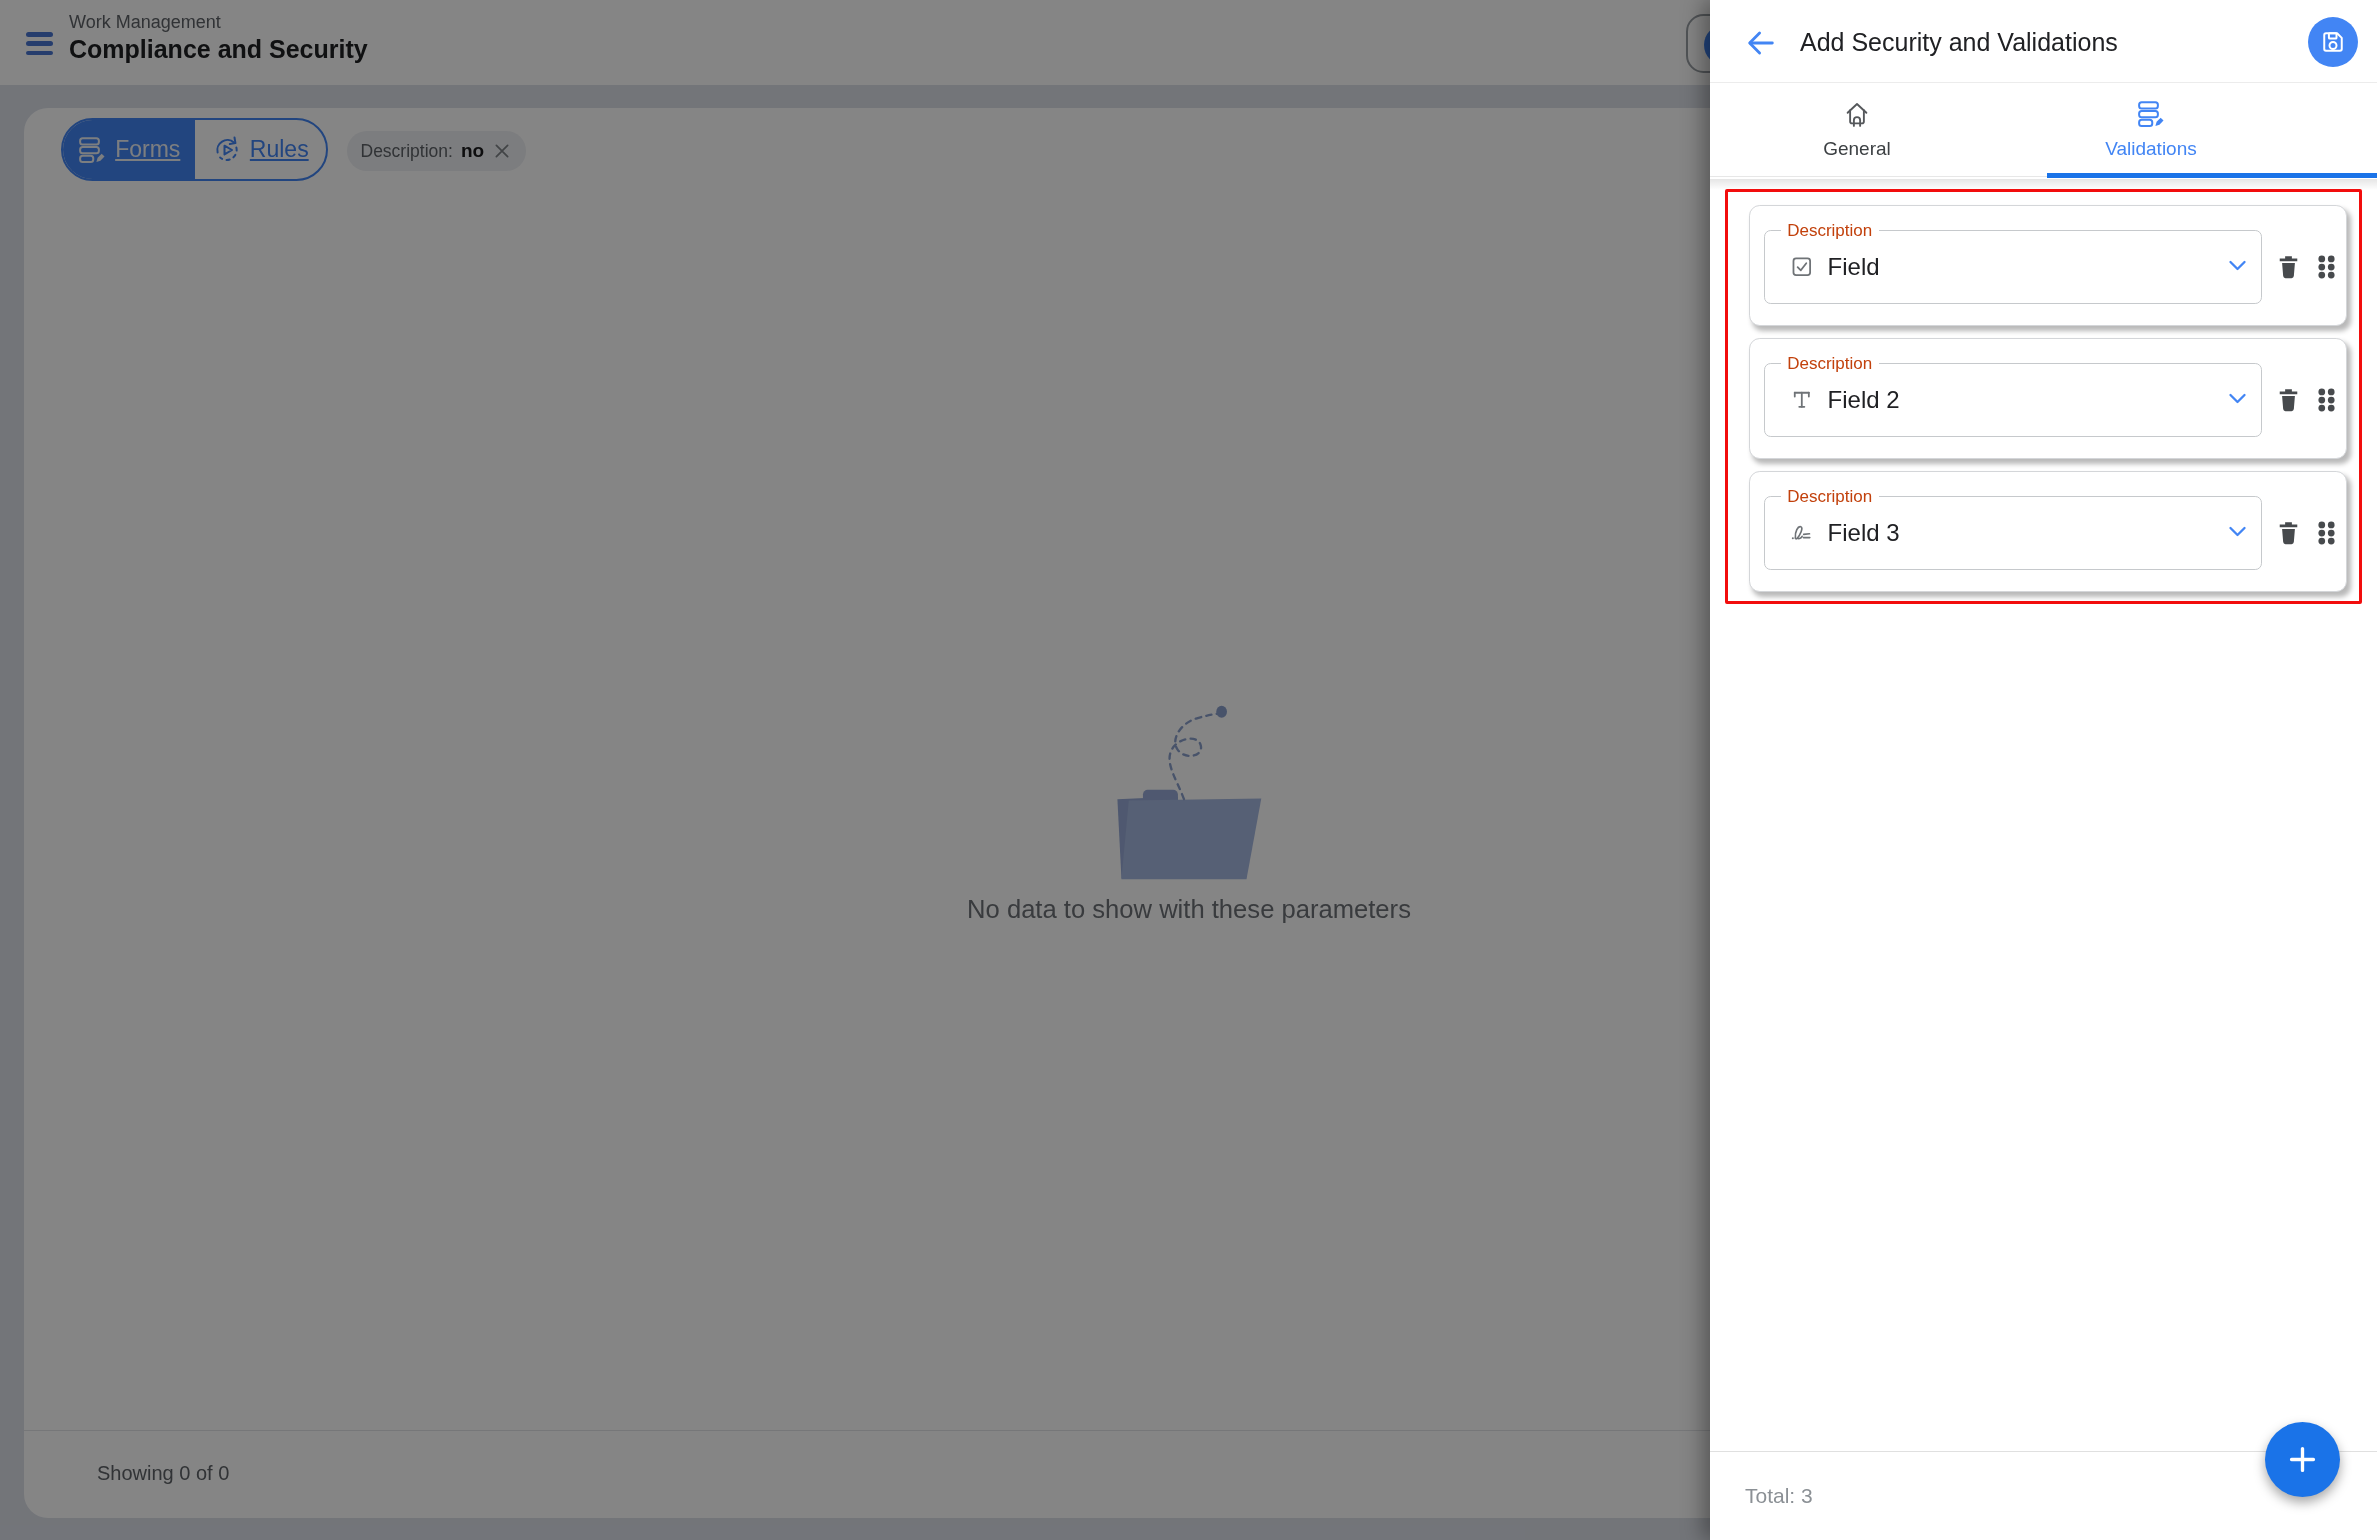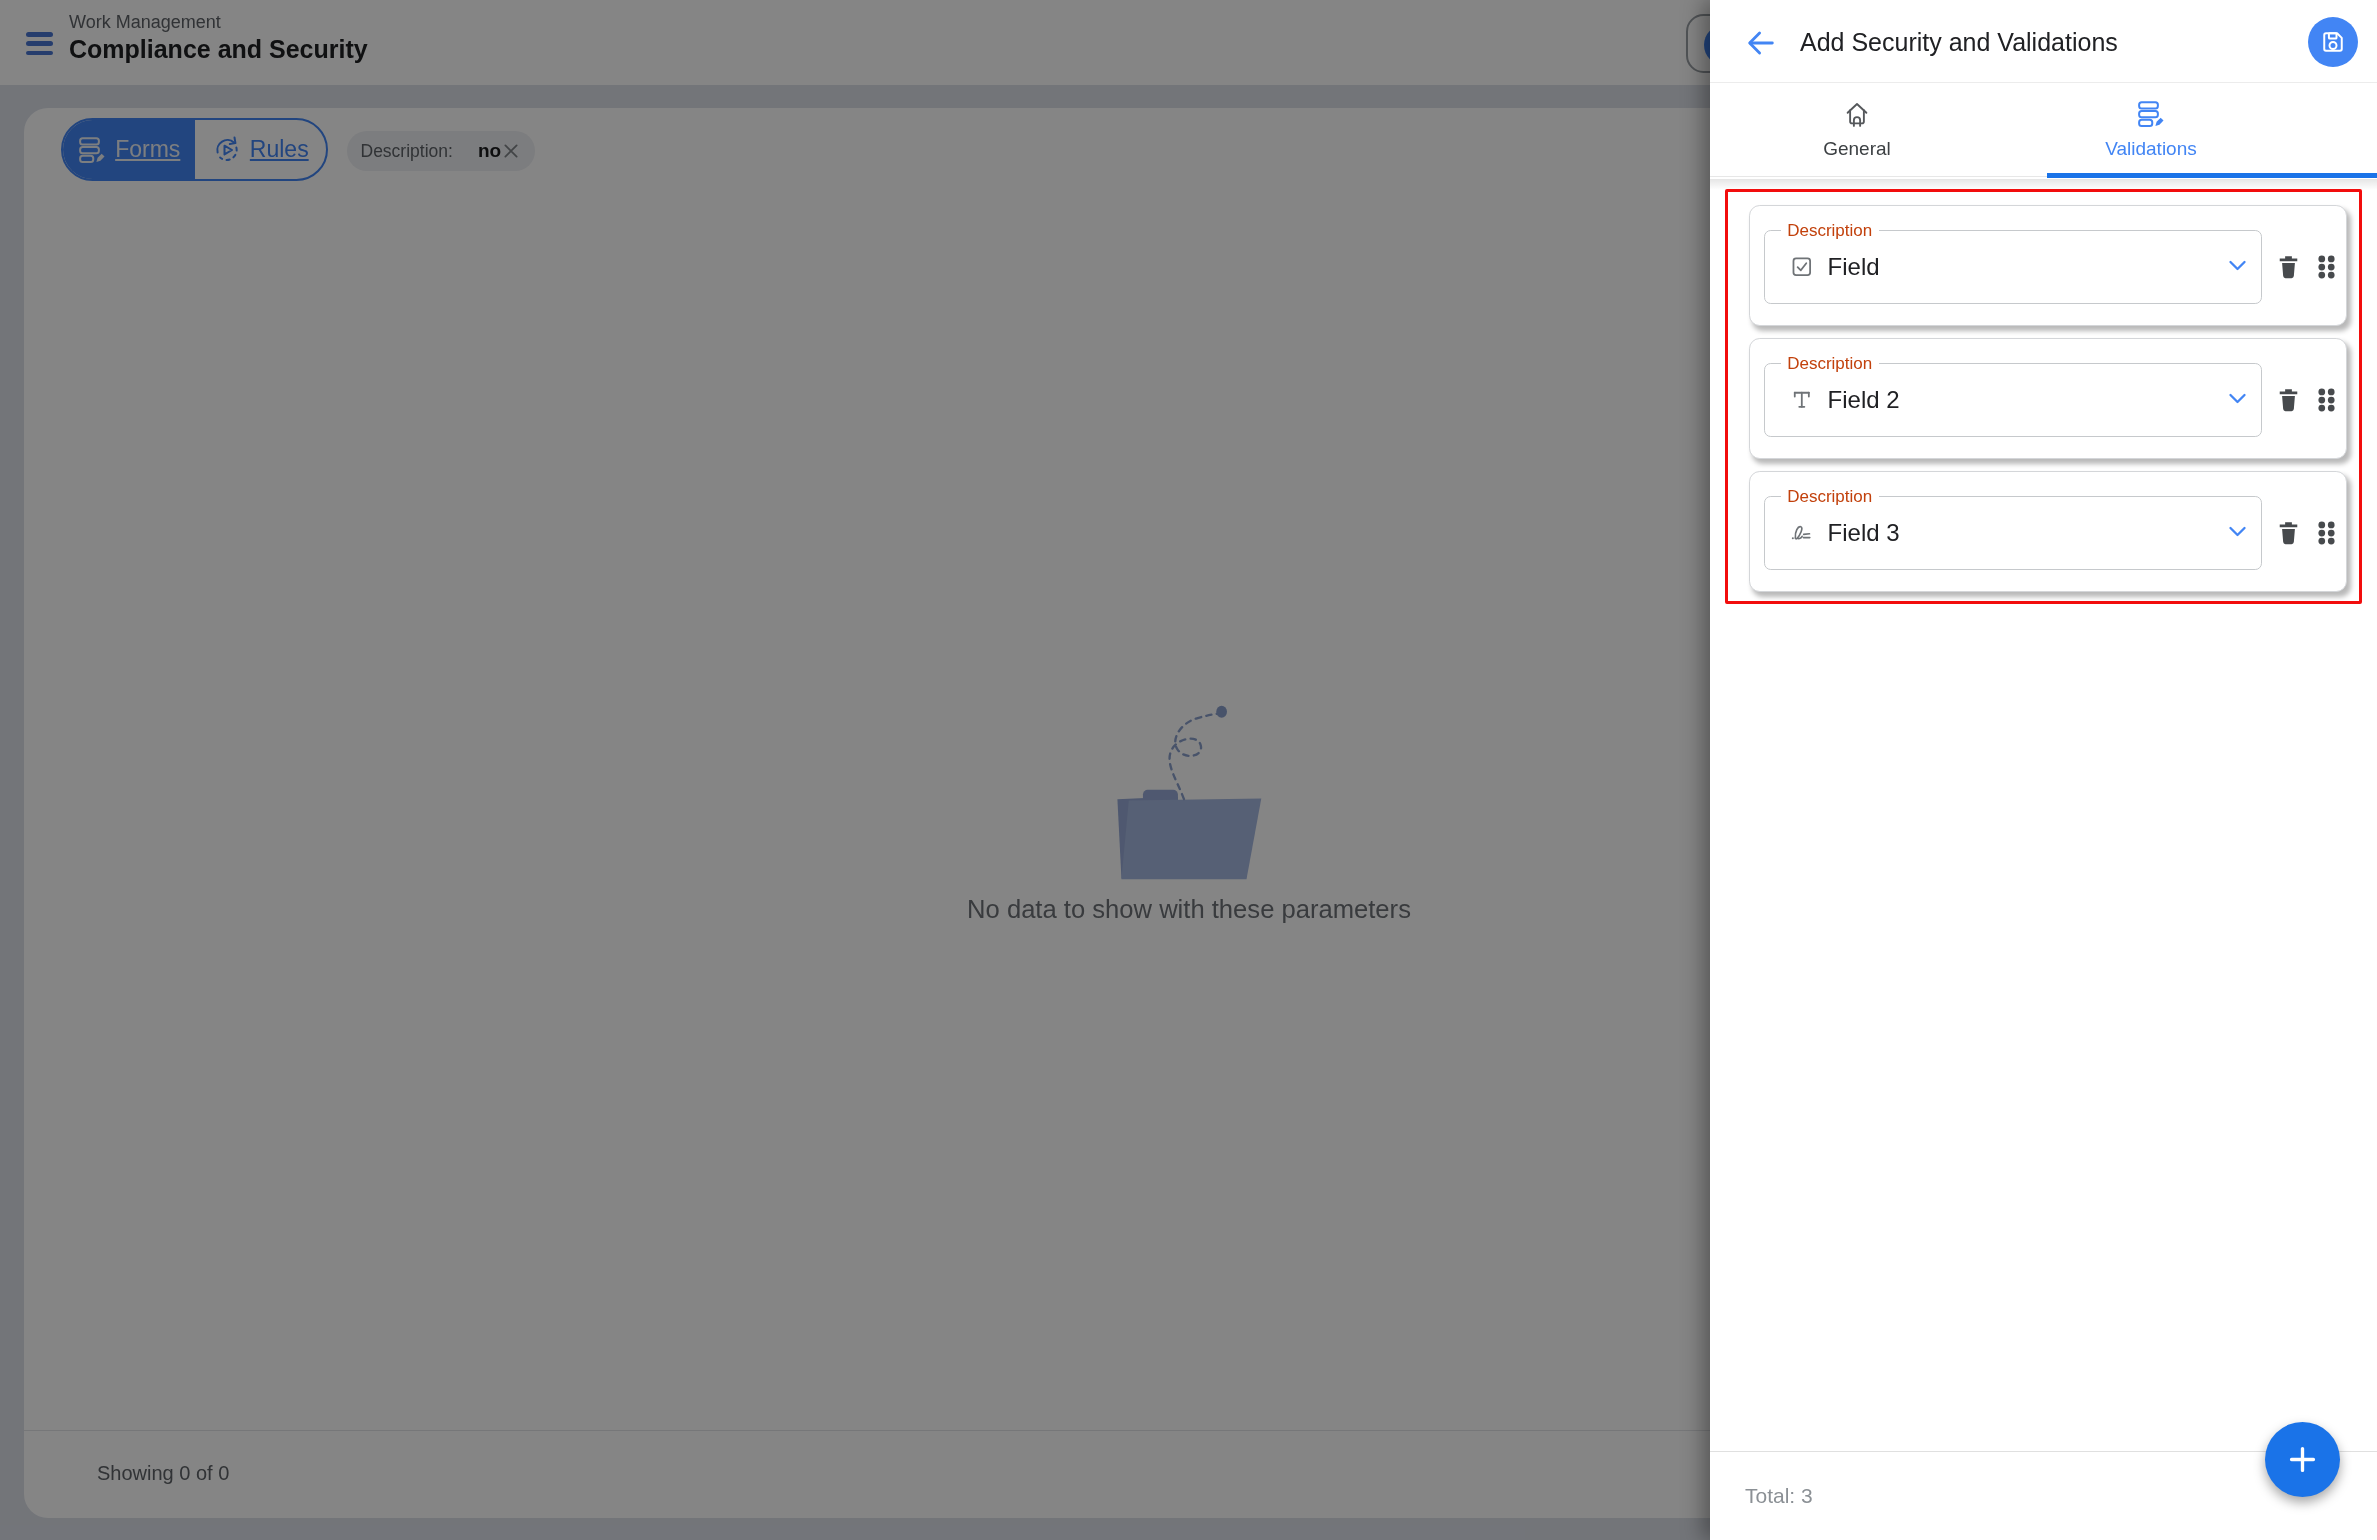--- a/index.html
+++ b/index.html
@@ -23,23 +23,23 @@
 
   .segmented { left:61px; top:118px; width:267px; height:63px; border:2px solid #4285f4;
     border-radius:32px; display:flex; overflow:hidden; background:#fff; }
   .seg { flex:1; display:flex; align-items:center; justify-content:center; gap:8px;
     font-size:23px; font-weight:500; cursor:pointer;text-decoration:underline; }
   .seg-forms { background:#4285f4; color:#eef1f5; }
   .seg-rules { color:#4285f4; }
   .seg svg { width:30px; height:30px; }
 
   .filter-chip { left:347px; top:131px; height:40px; padding:0 13.5px; border-radius:20px;
-    background:#edeff3; display:inline-flex; align-items:center; cursor:pointer; }
+    background:#edeff3; display:inline-flex; align-items:center; gap:8px; cursor:pointer; }
   .chip-label { font-size:17.5px; color:#5f6368; }
-  .chip-value { font-size:19px; font-weight:700; color:#1b1c1e;margin-left:25px; }
+  .chip-value { font-size:19px; font-weight:700; color:#1b1c1e; }
   .chip-close { width:20px; height:20px; cursor:pointer; }
 
   .folder-illustration { left:1077px; top:697px; width:222px; height:195px; }
   .empty-message { left:1189px; top:895px; transform:translateX(-50%); font-size:25.6px;
     color:#6e7277; white-space:nowrap; }
 
   .main-footer-divider { left:24px; top:1430px; width:2353px; height:1.3px; background:#e3e5e8; }
   .results-count { left:56px; top:1462px; font-size:20px; color:#5f6368;margin-left:41px; }
 
   

